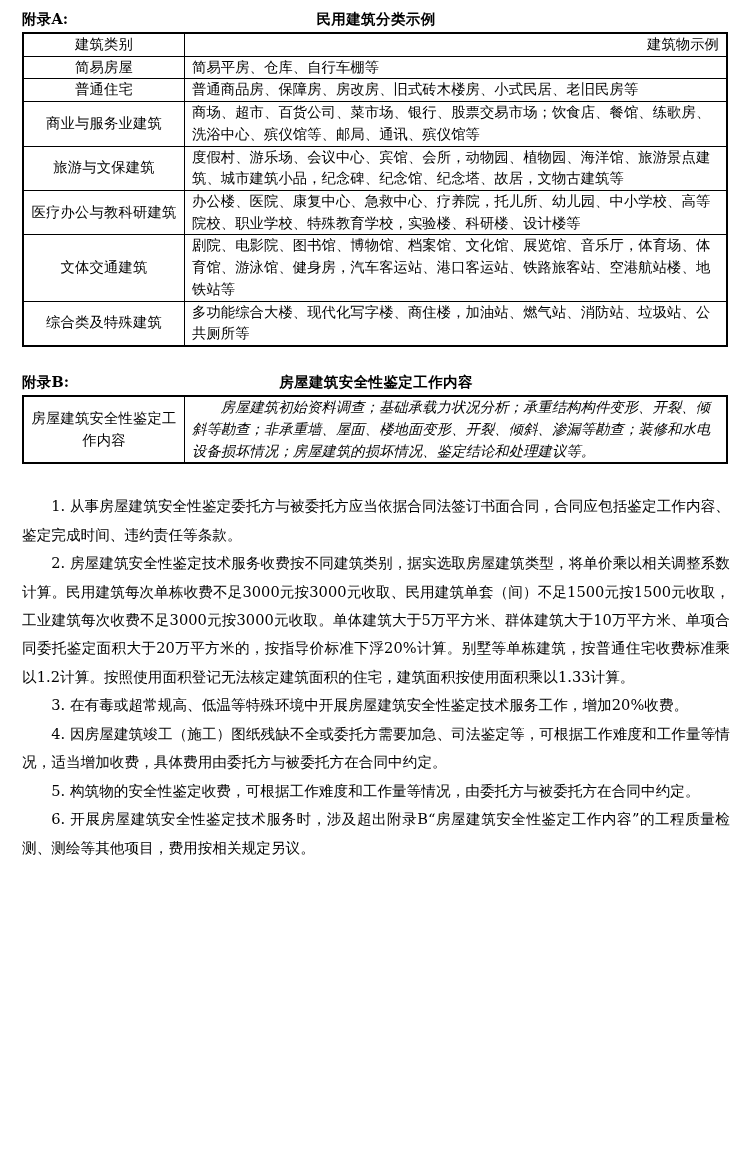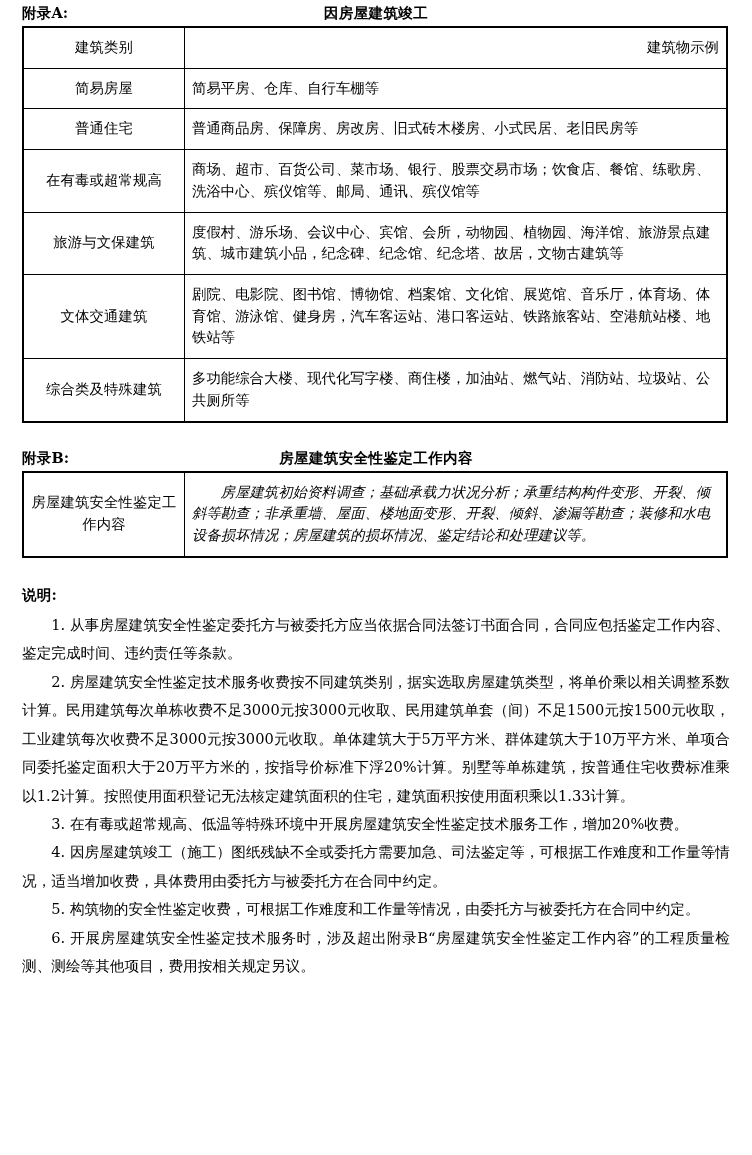--- a/index.html
+++ b/index.html
@@ -19,20 +19,21 @@
     width: 752px;
     height: 1155px;
     box-sizing: border-box;
     padding: 0 22px;
   }
 
   
   .appendix-head {
     position: relative;
     height: 26px;
+    margin-top: 6px;
   }
   .appendix-label {
     position: absolute;
     left: 0;
     top: 0;
     font-size: 14.5px;
     font-weight: bold;
     letter-spacing: 0.2px;
     line-height: 26px;
   }
@@ -51,21 +52,21 @@
   
   table.doc-table {
     width: 706px;
     border-collapse: collapse;
     table-layout: fixed;
     border: 2px solid #000;
     margin: 0;
   }
   table.doc-table td {
     border: 1px solid #000;
-    padding: 9px 7px;
+    padding: 0 7px;
     font-size: 14.3px;
     line-height: 1.52;
     vertical-align: middle;
   }
   table.doc-table td.cat {
     width: 146px;
     text-align: center;
     letter-spacing: 0.2px;
   }
   table.doc-table td.ex {
@@ -104,44 +105,48 @@
     letter-spacing: 0.05px;
   }
 </style>
 </head>
 <body>
 
 <div class="page">
 
   <div class="appendix-head">
     <span class="appendix-label">附录A:</span>
-    <span class="appendix-title">因房屋建筑竣工</span>
+    <span class="appendix-title">民用建筑分类示例</span>
   </div>
 
   <table class="doc-table" id="appendix-a-table">
     <tbody>
       <tr>
         <td class="cat">建筑类别</td>
         <td class="ex centered">建筑物示例</td>
       </tr>
       <tr>
         <td class="cat">简易房屋</td>
         <td class="ex">简易平房、仓库、自行车棚等</td>
       </tr>
       <tr>
         <td class="cat">普通住宅</td>
         <td class="ex">普通商品房、保障房、房改房、旧式砖木楼房、小式民居、老旧民房等</td>
       </tr>
       <tr>
-        <td class="cat">在有毒或超常规高</td>
+        <td class="cat">商业与服务业建筑</td>
         <td class="ex">商场、超市、百货公司、菜市场、银行、股票交易市场；饮食店、餐馆、练歌房、洗浴中心、殡仪馆等、邮局、通讯、殡仪馆等</td>
       </tr>
       <tr>
         <td class="cat">旅游与文保建筑</td>
         <td class="ex">度假村、游乐场、会议中心、宾馆、会所，动物园、植物园、海洋馆、旅游景点建筑、城市建筑小品，纪念碑、纪念馆、纪念塔、故居，文物古建筑等</td>
+      </tr>
+      <tr>
+        <td class="cat">医疗办公与教科研建筑</td>
+        <td class="ex">办公楼、医院、康复中心、急救中心、疗养院，托儿所、幼儿园、中小学校、高等院校、职业学校、特殊教育学校，实验楼、科研楼、设计楼等</td>
       </tr>
       <tr>
         <td class="cat">文体交通建筑</td>
         <td class="ex">剧院、电影院、图书馆、博物馆、档案馆、文化馆、展览馆、音乐厅，体育场、体育馆、游泳馆、健身房，汽车客运站、港口客运站、铁路旅客站、空港航站楼、地铁站等</td>
       </tr>
       <tr>
         <td class="cat">综合类及特殊建筑</td>
         <td class="ex">多功能综合大楼、现代化写字楼、商住楼，加油站、燃气站、消防站、垃圾站、公共厕所等</td>
       </tr>
     </tbody>
@@ -155,21 +160,20 @@
   <table class="doc-table" id="appendix-b-table">
     <tbody>
       <tr>
         <td class="cat">房屋建筑安全性鉴定工作内容</td>
         <td class="ex">房屋建筑初始资料调查；基础承载力状况分析；承重结构构件变形、开裂、倾斜等勘查；非承重墙、屋面、楼地面变形、开裂、倾斜、渗漏等勘查；装修和水电设备损坏情况；房屋建筑的损坏情况、鉴定结论和处理建议等。</td>
       </tr>
     </tbody>
   </table>
 
   <div class="notes">
-    <div class="notes-heading">说明:</div>
     <p class="note-item">1. 从事房屋建筑安全性鉴定委托方与被委托方应当依据合同法签订书面合同，合同应包括鉴定工作内容、鉴定完成时间、违约责任等条款。</p>
     <p class="note-item">2. 房屋建筑安全性鉴定技术服务收费按不同建筑类别，据实选取房屋建筑类型，将单价乘以相关调整系数计算。民用建筑每次单栋收费不足3000元按3000元收取、民用建筑单套（间）不足1500元按1500元收取，工业建筑每次收费不足3000元按3000元收取。单体建筑大于5万平方米、群体建筑大于10万平方米、单项合同委托鉴定面积大于20万平方米的，按指导价标准下浮20%计算。别墅等单栋建筑，按普通住宅收费标准乘以1.2计算。按照使用面积登记无法核定建筑面积的住宅，建筑面积按使用面积乘以1.33计算。</p>
     <p class="note-item">3. 在有毒或超常规高、低温等特殊环境中开展房屋建筑安全性鉴定技术服务工作，增加20%收费。</p>
     <p class="note-item">4. 因房屋建筑竣工（施工）图纸残缺不全或委托方需要加急、司法鉴定等，可根据工作难度和工作量等情况，适当增加收费，具体费用由委托方与被委托方在合同中约定。</p>
     <p class="note-item">5. 构筑物的安全性鉴定收费，可根据工作难度和工作量等情况，由委托方与被委托方在合同中约定。</p>
     <p class="note-item">6. 开展房屋建筑安全性鉴定技术服务时，涉及超出附录B“房屋建筑安全性鉴定工作内容”的工程质量检测、测绘等其他项目，费用按相关规定另议。</p>
   </div>
 
 </div>
 

